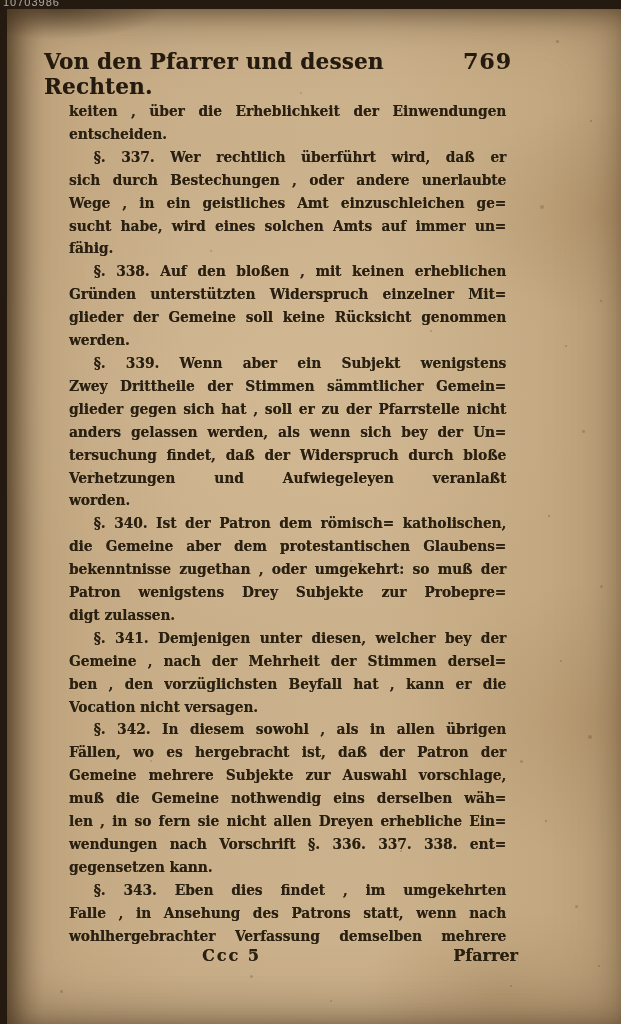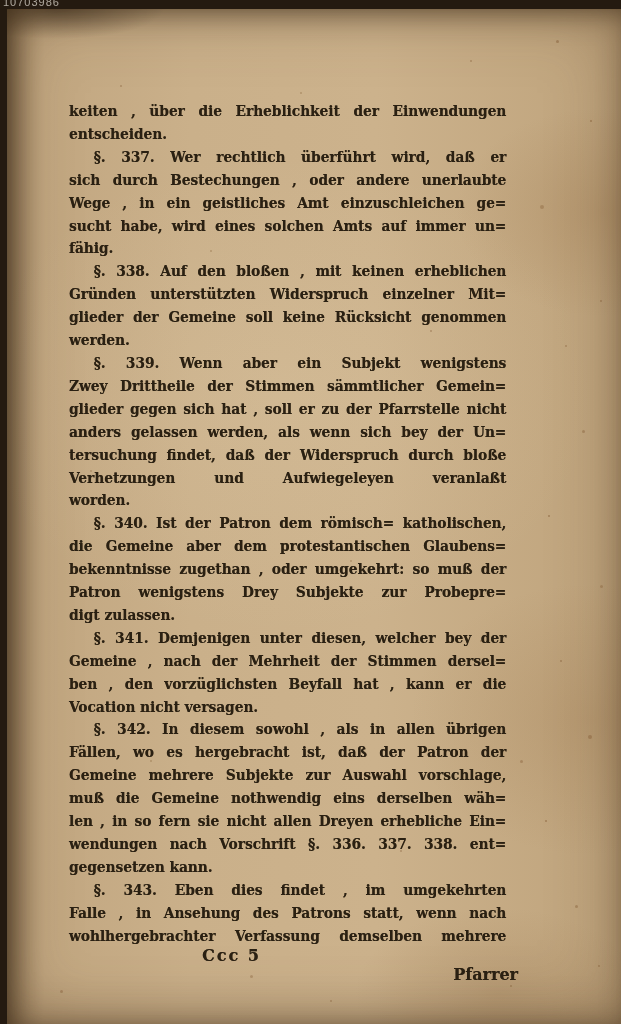--- a/index.html
+++ b/index.html
@@ -50,21 +50,20 @@
   }
   .line{text-align:justify;text-align-last:justify;}
   .line.flush{text-align-last:left;}
   .line.indent{text-indent:27px;}
   
   .footer{
     position:absolute;left:69px;top:946px;width:449px;
     display:flex;align-items:baseline;
     font-size:16px;font-weight:700;color:#2a2012;
     text-shadow:.2px .3px .5px rgba(42,32,18,.65);
-    flex-direction:column;
   }
   .signature{margin-left:133px;letter-spacing:2px;}
   .catchword{margin-left:auto;}
 </style>
 </head>
 <body>
 
 <div class="page">
   <div class="paper"></div>
   <div class="speckles">
@@ -93,20 +92,24 @@
       <span class="speck" style="left: 250px; top: 975px; width: 3px; height: 3px; background: rgba(128, 88, 50, 0.35);"></span>
       <span class="speck" style="left: 330px; top: 1000px; width: 2px; height: 2px; background: rgba(128, 88, 50, 0.4);"></span>
       <span class="speck" style="left: 60px; top: 990px; width: 3px; height: 3px; background: rgba(128, 88, 50, 0.4);"></span>
       <span class="speck" style="left: 510px; top: 985px; width: 2px; height: 2px; background: rgba(128, 88, 50, 0.45);"></span>
       <span class="speck" style="left: 470px; top: 60px; width: 2px; height: 2px; background: rgba(128, 88, 50, 0.4);"></span>
       <span class="speck" style="left: 520px; top: 760px; width: 3px; height: 3px; background: rgba(128, 88, 50, 0.38);"></span>
     </div>
 
   <div class="watermark">10703986</div>
 
+  <div class="header">
+    <span class="running-title">Von den Pfarrer und dessen Rechten.</span>
+    <span class="page-number">769</span>
+  </div>
 
   <div class="body-text">
       <div>
         <div class="line">keiten , über die Erheblichkeit der Einwendungen</div>
         <div class="line flush">entscheiden.</div>
       </div>
       <div>
         <div class="line indent">§. 337.  Wer rechtlich überführt wird, daß er</div>
         <div class="line">sich durch Bestechungen , oder andere unerlaubte</div>
         <div class="line">Wege ,  in ein geistliches Amt einzuschleichen ge=</div>

